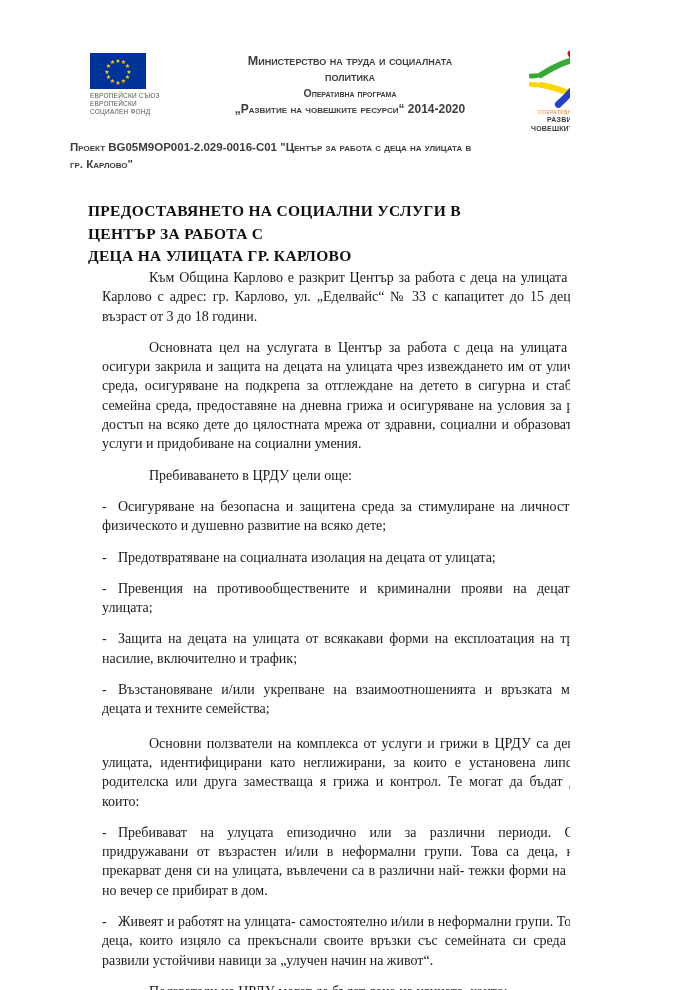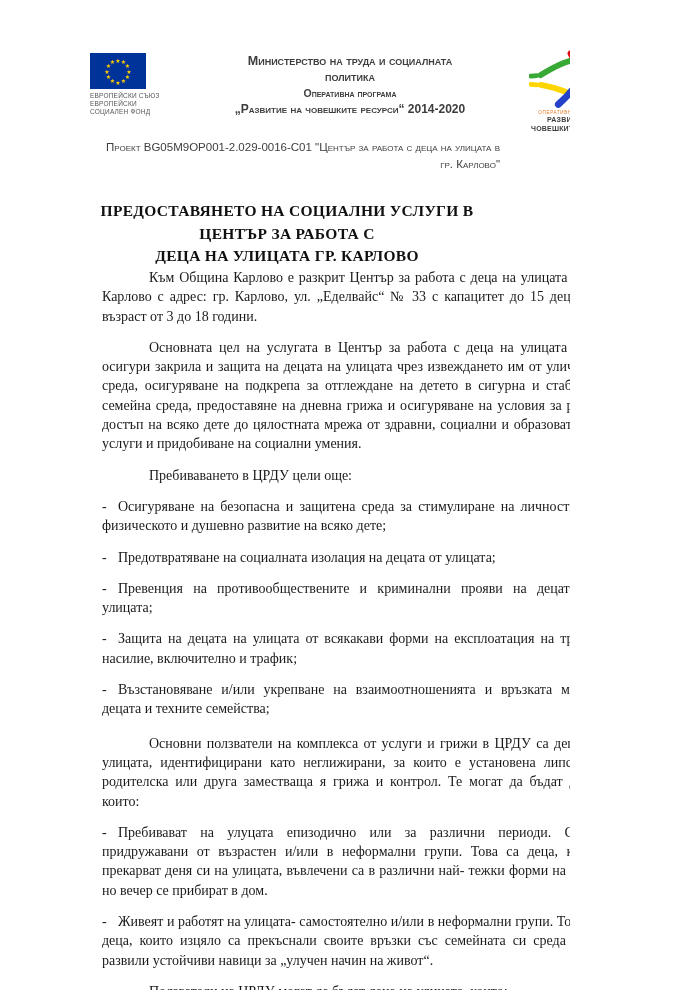--- a/index.html
+++ b/index.html
@@ -27,28 +27,28 @@
 
   .op-block {
     position:absolute; left:520px; top:49px; width:106px; text-align:center;
     font-family:"Liberation Sans", sans-serif;
   }
   .op-ribbons { display:block; width:88px; height:60px; margin:0 auto; }
   .op-small { font-size:4.5px; line-height:6px; color:#e87722; letter-spacing:0.7px; margin-top:1px; }
   .op-name  { font-size:7px; line-height:8.5px; font-weight:bold; color:#3d3d3d; letter-spacing:0.2px; }
 
   .project {
-    position:absolute; top:139px; left:70px; right:70px; text-align:right;
-    font-family:"Liberation Sans", sans-serif; font-weight:normal;
+    position:absolute; top:139px; left:70px; right:70px; text-align:left;
+    font-family:"Liberation Sans", sans-serif; font-weight:bold;
     font-variant:small-caps; color:#3d3d3d; font-size:11.5px; line-height:17px;
   }
 
   
   .doc-title {
-    position:absolute; top:200px; left:88px; right:84px; text-align:center;
+    position:absolute; top:200px; left:88px; right:84px; text-align:left;
     font-weight:bold; font-size:15.5px; line-height:22.5px;
     letter-spacing:0.3px; color:#101010;
   }
 
   .content {
     position:absolute; top:256px; left:90px; width:522px;
     font-size:14px; line-height:19.3px; color:#1a1a1a; text-align:justify;
   }
   .content p { margin:12px; }
   .indent { text-indent:47px; }

